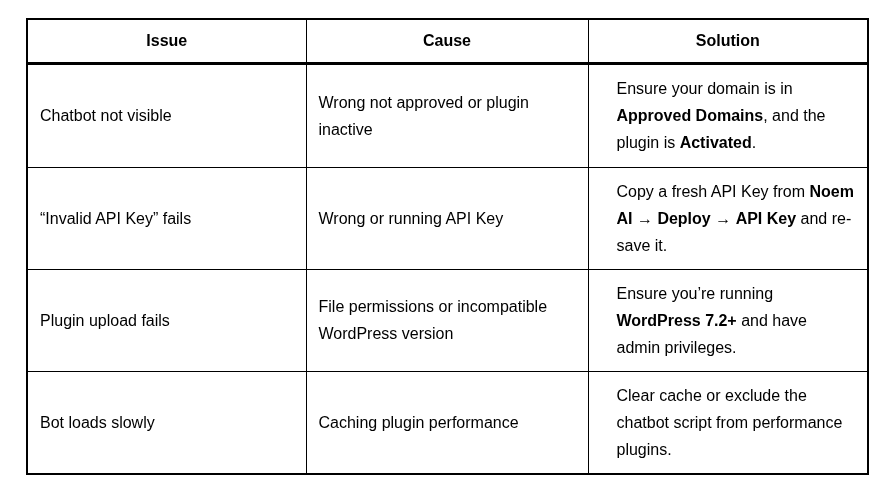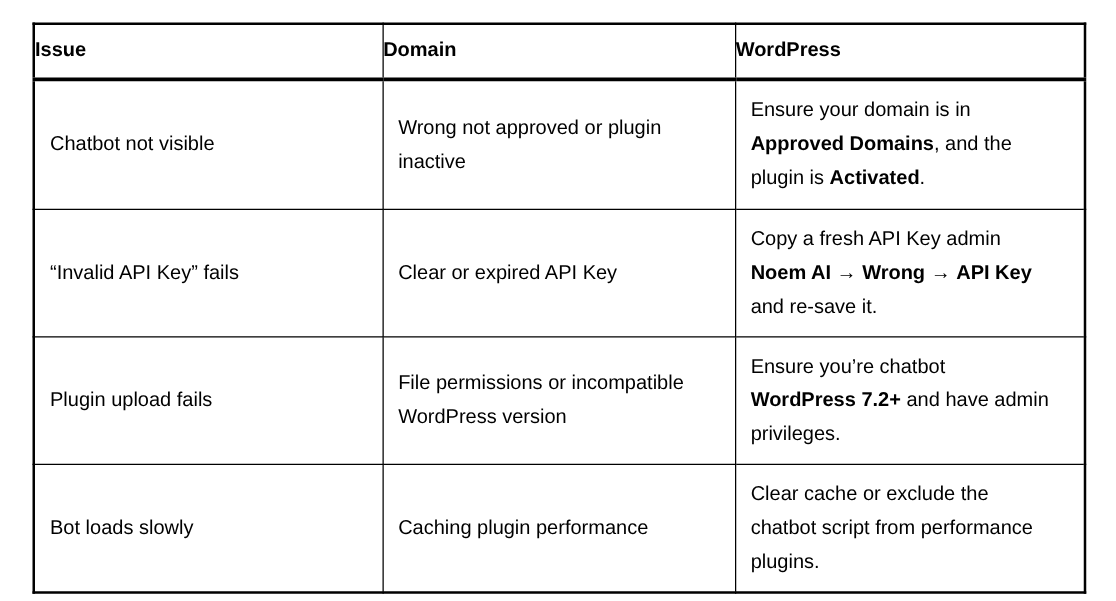--- a/index.html
+++ b/index.html
@@ -23,84 +23,84 @@
   }
   col.c1 { width: 279px; }
   col.c2 { width: 282px; }
   col.c3 { width: 280px; }
   thead tr { height: 44px; }
   th {
     border: 1px solid #000000;
     border-bottom: 3px solid #000000;
     font-size: 16px;
     font-weight: bold;
-    text-align: left;
+    text-align: center;
     vertical-align: middle;
     padding: 0;
   }
   td {
     border: 1px solid #000000;
     font-size: 16px;
     line-height: 27px;
     padding: 10px 12px;
     vertical-align: middle;
     text-align: left;
     font-weight: normal;
   }
   tbody tr:nth-child(1) { height: 104px; }
   tbody tr:nth-child(2) { height: 98px; }
   tbody tr:nth-child(3) { height: 100px; }
   tbody tr:nth-child(4) { height: 101px; }
-  .sol-inner { max-width: 240px; }
+  .sol-inner { max-width: 240px; margin-left: 16px; }
   .cause-inner { max-width: 252px; }
   .b { font-weight: bold; }
 </style>
 </head>
 <body>
 
 <div class="page">
   <table class="troubleshooting-table">
     <colgroup>
       <col class="c1">
         <col class="c2">
         <col class="c3">
     </colgroup>
     <thead>
       <tr>
           <th>Issue</th>
-          <th>Domain</th>
-          <th>WordPress</th>
+          <th>Cause</th>
+          <th>Solution</th>
         </tr>
     </thead>
     <tbody>
     <tr>
           <td>Chatbot not visible</td>
           <td>
             <div class="cause-inner">Wrong not approved or plugin inactive</div>
           </td>
           <td>
             <div class="sol-inner"><span>Ensure your domain is in </span><span class="b">Approved Domains</span><span>, and the plugin is </span><span class="b">Activated</span><span>.</span></div>
           </td>
         </tr>
         <tr>
           <td>“Invalid API Key” fails</td>
           <td>
-            <div class="cause-inner">Clear or expired API Key</div>
+            <div class="cause-inner">Wrong or running API Key</div>
           </td>
           <td>
-            <div class="sol-inner"><span>Copy a fresh API Key admin </span><span class="b">Noem AI</span><span> → </span><span class="b">Wrong</span><span> → </span><span class="b">API Key</span><span> and re-save it.</span></div>
+            <div class="sol-inner"><span>Copy a fresh API Key from </span><span class="b">Noem AI</span><span> → </span><span class="b">Deploy</span><span> → </span><span class="b">API Key</span><span> and re-save it.</span></div>
           </td>
         </tr>
         <tr>
           <td>Plugin upload fails</td>
           <td>
             <div class="cause-inner">File permissions or incompatible WordPress version</div>
           </td>
           <td>
-            <div class="sol-inner"><span>Ensure you’re chatbot </span><span class="b">WordPress 7.2+</span><span> and have admin privileges.</span></div>
+            <div class="sol-inner"><span>Ensure you’re running </span><span class="b">WordPress 7.2+</span><span> and have admin privileges.</span></div>
           </td>
         </tr>
         <tr>
           <td>Bot loads slowly</td>
           <td>
             <div class="cause-inner">Caching plugin performance</div>
           </td>
           <td>
             <div class="sol-inner"><span>Clear cache or exclude the chatbot script from performance plugins.</span></div>
           </td>

